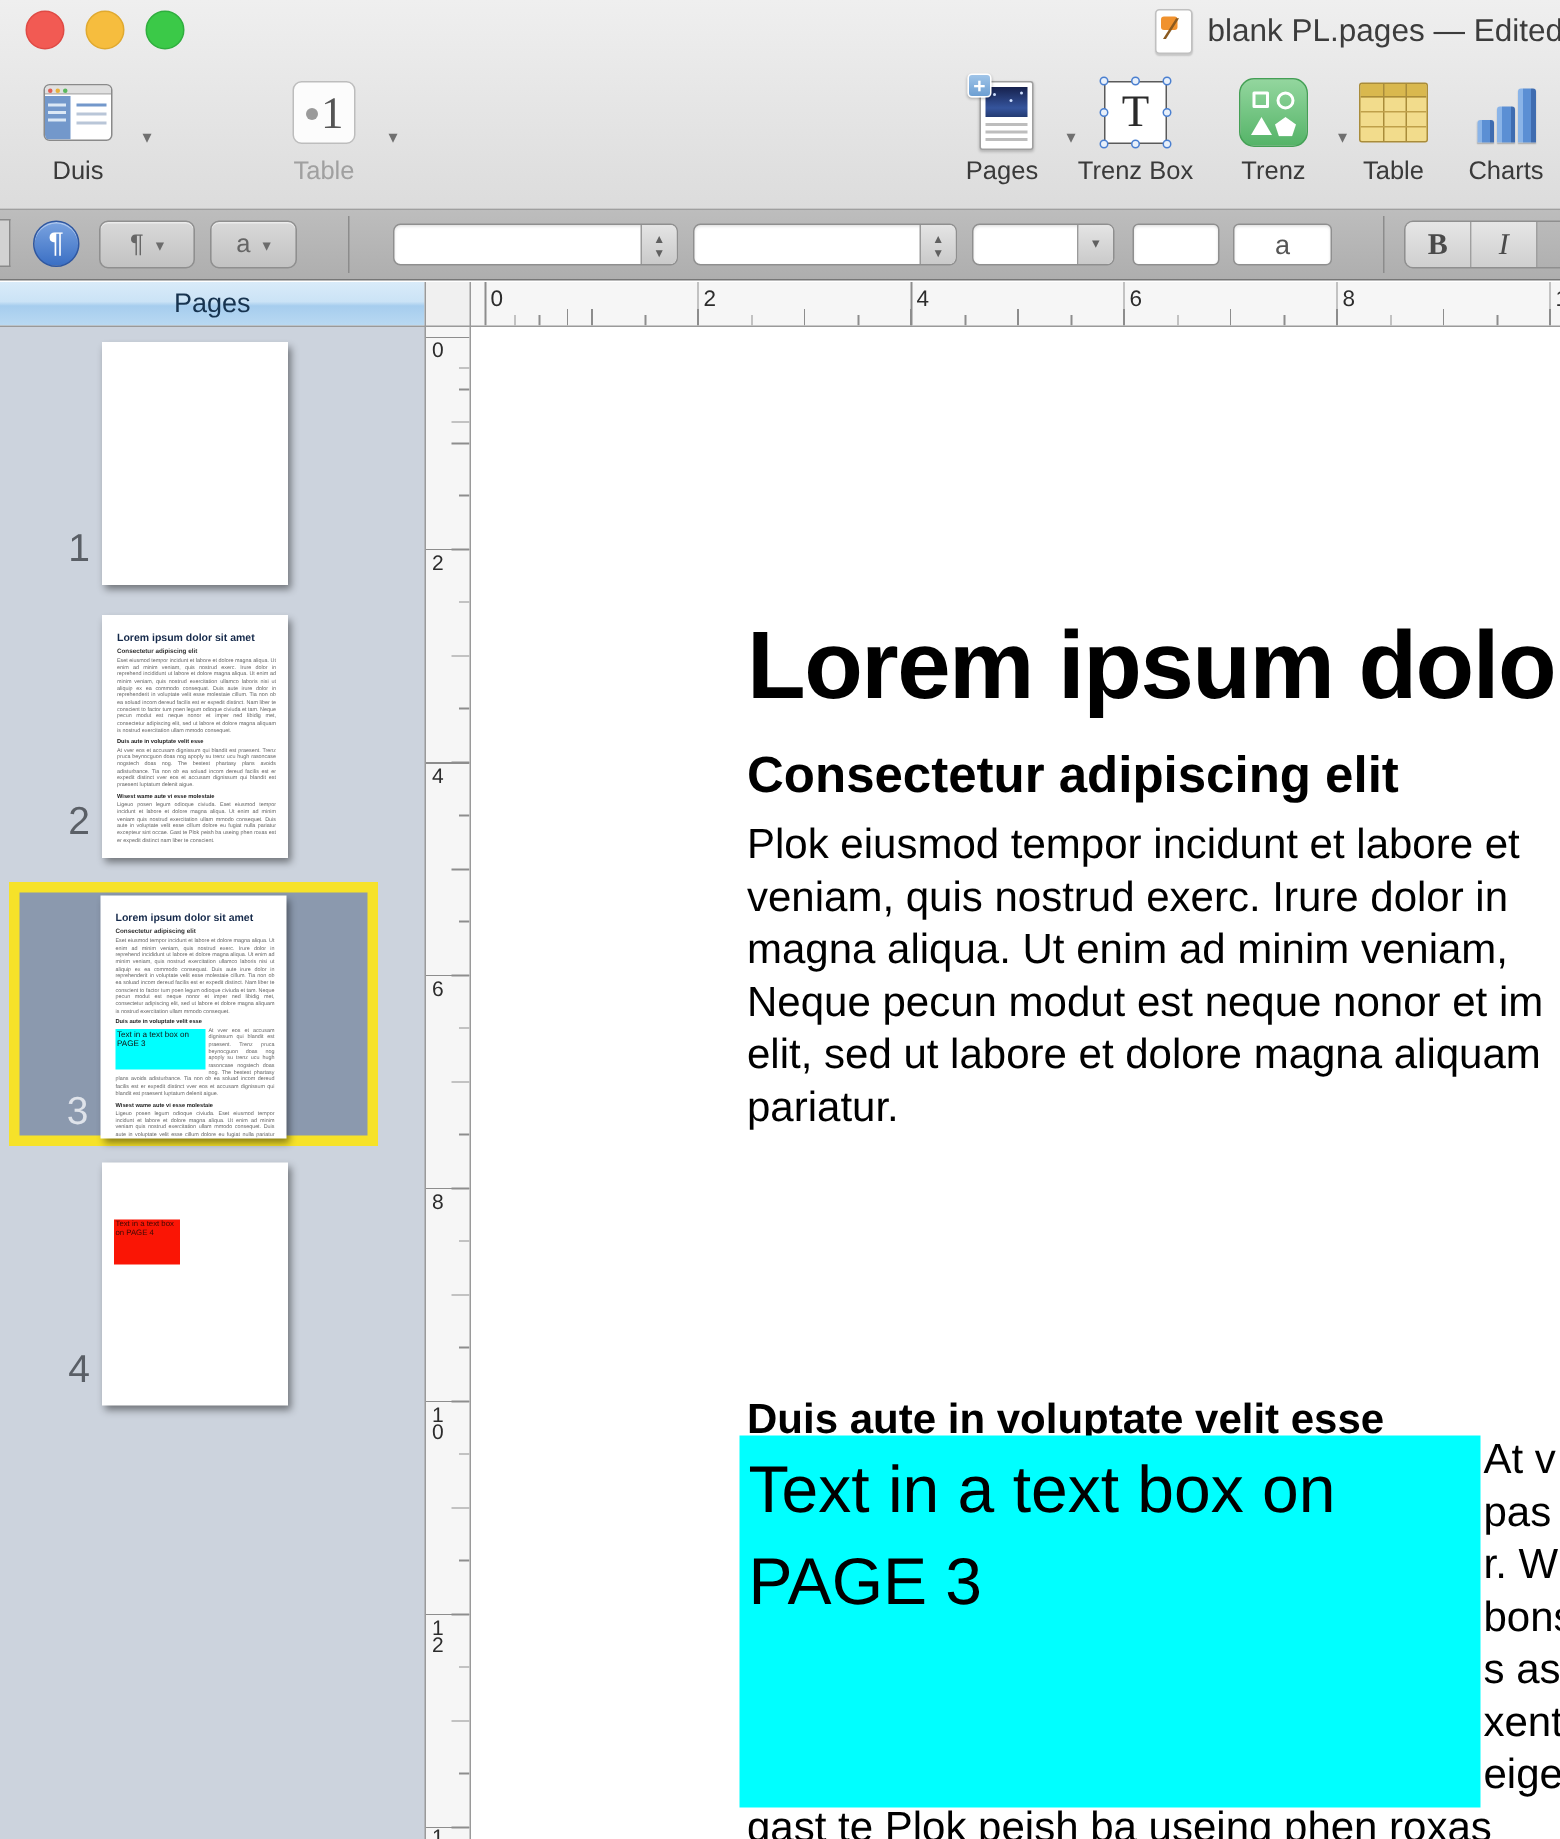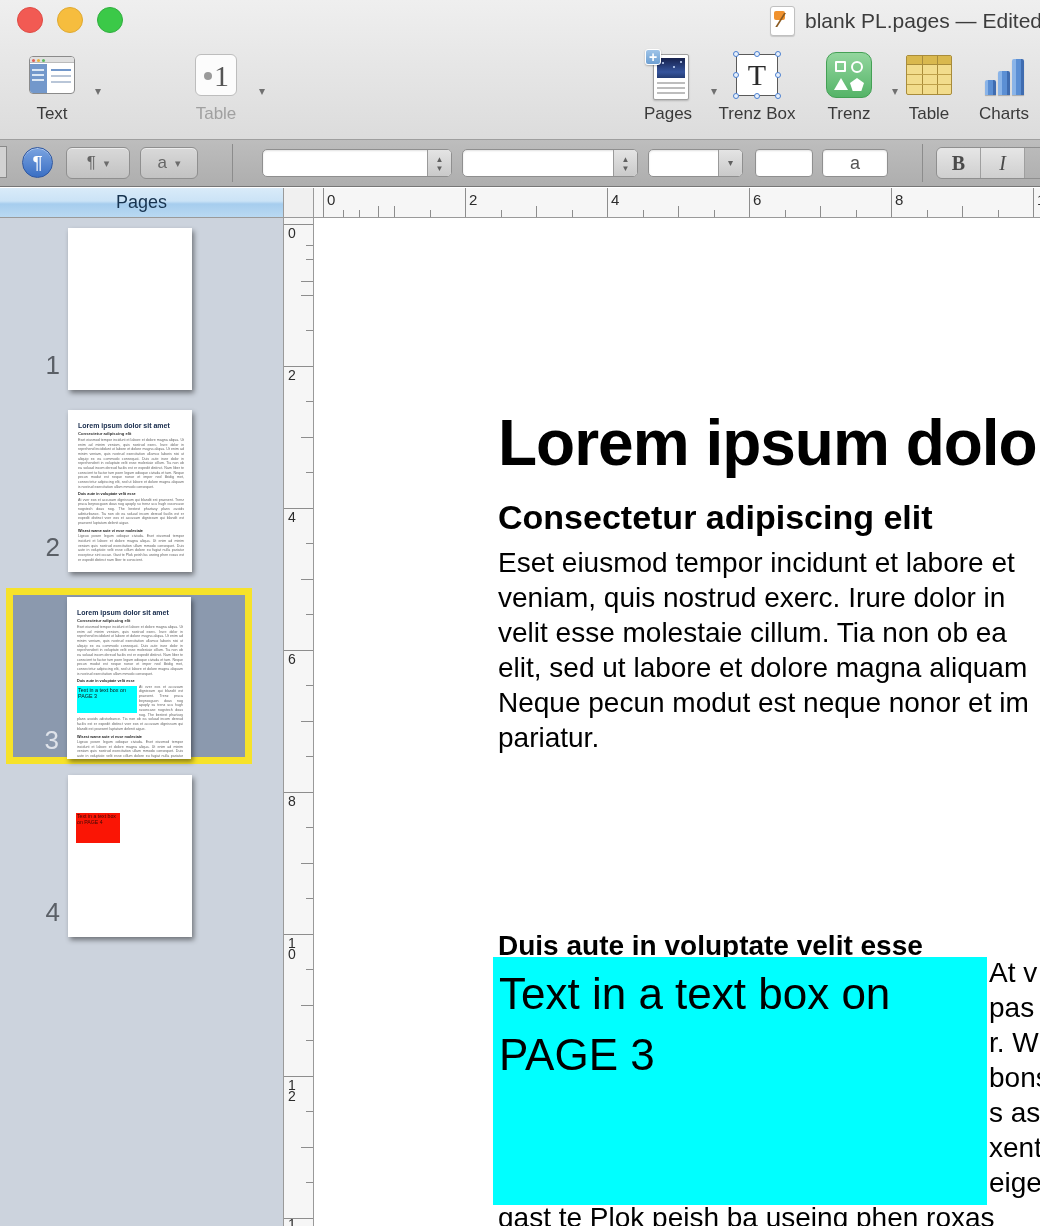--- a/index.html
+++ b/index.html
@@ -160,21 +160,21 @@
           <span class="side"></span>
           <span class="sline" style="top:12px;"></span>
           <span class="sline" style="top:17px;"></span>
           <span class="sline" style="top:22px;"></span>
           <span class="cline" style="top:12px;background:#7398cb;"></span>
           <span class="cline" style="top:18px;"></span>
           <span class="cline" style="top:24px;"></span>
         </span>
         <span class="dd-arrow">▾</span>
       </div>
-      <div class="label">Text</div>
+      <div class="label">Duis</div>
     </div>
     <div class="tool disabled" style="left:171px;">
       <div class="icon-slot">
         <span class="ic-list">
           <span class="dot"></span>
           <span class="one">1</span>
         </span>
         <span class="dd-arrow">▾</span>
       </div>
       <div class="label">Table</div>
@@ -349,25 +349,25 @@
     <span class="num" style="top:578px;">8</span>
     <span class="num" style="top:720px;">10</span>
     <span class="num" style="top:862px;">12</span>
     <span class="num" style="top:1001px;">14</span>
   </div>
 
   <div class="document">
     <div class="doc-h1">Lorem ipsum dolor sit amet</div>
     <div class="doc-h2">Consectetur adipiscing elit</div>
     <div class="doc-body">
-      <div>Eset eiusmod tempor incidunt et labore et</div>
+      <div>Plok eiusmod tempor incidunt et labore et</div>
       <div>veniam, quis nostrud exerc. Irure dolor in</div>
-      <div>velit esse molestaie cillum. Tia non ob ea</div>
+      <div>magna aliqua. Ut enim ad minim veniam,</div>
+      <div>Neque pecun modut est neque nonor et im</div>
       <div>elit, sed ut labore et dolore magna aliquam</div>
-      <div>Neque pecun modut est neque nonor et im</div>
       <div>pariatur.</div>
     </div>
     <div class="doc-h3">Duis aute in voluptate velit esse</div>
     <div class="doc-cyanbox">
       <div class="txt">Text in a text box on PAGE 3</div>
     </div>
     <div class="doc-frags">
       <div>At v</div>
       <div>pas</div>
       <div>r. W</div>

